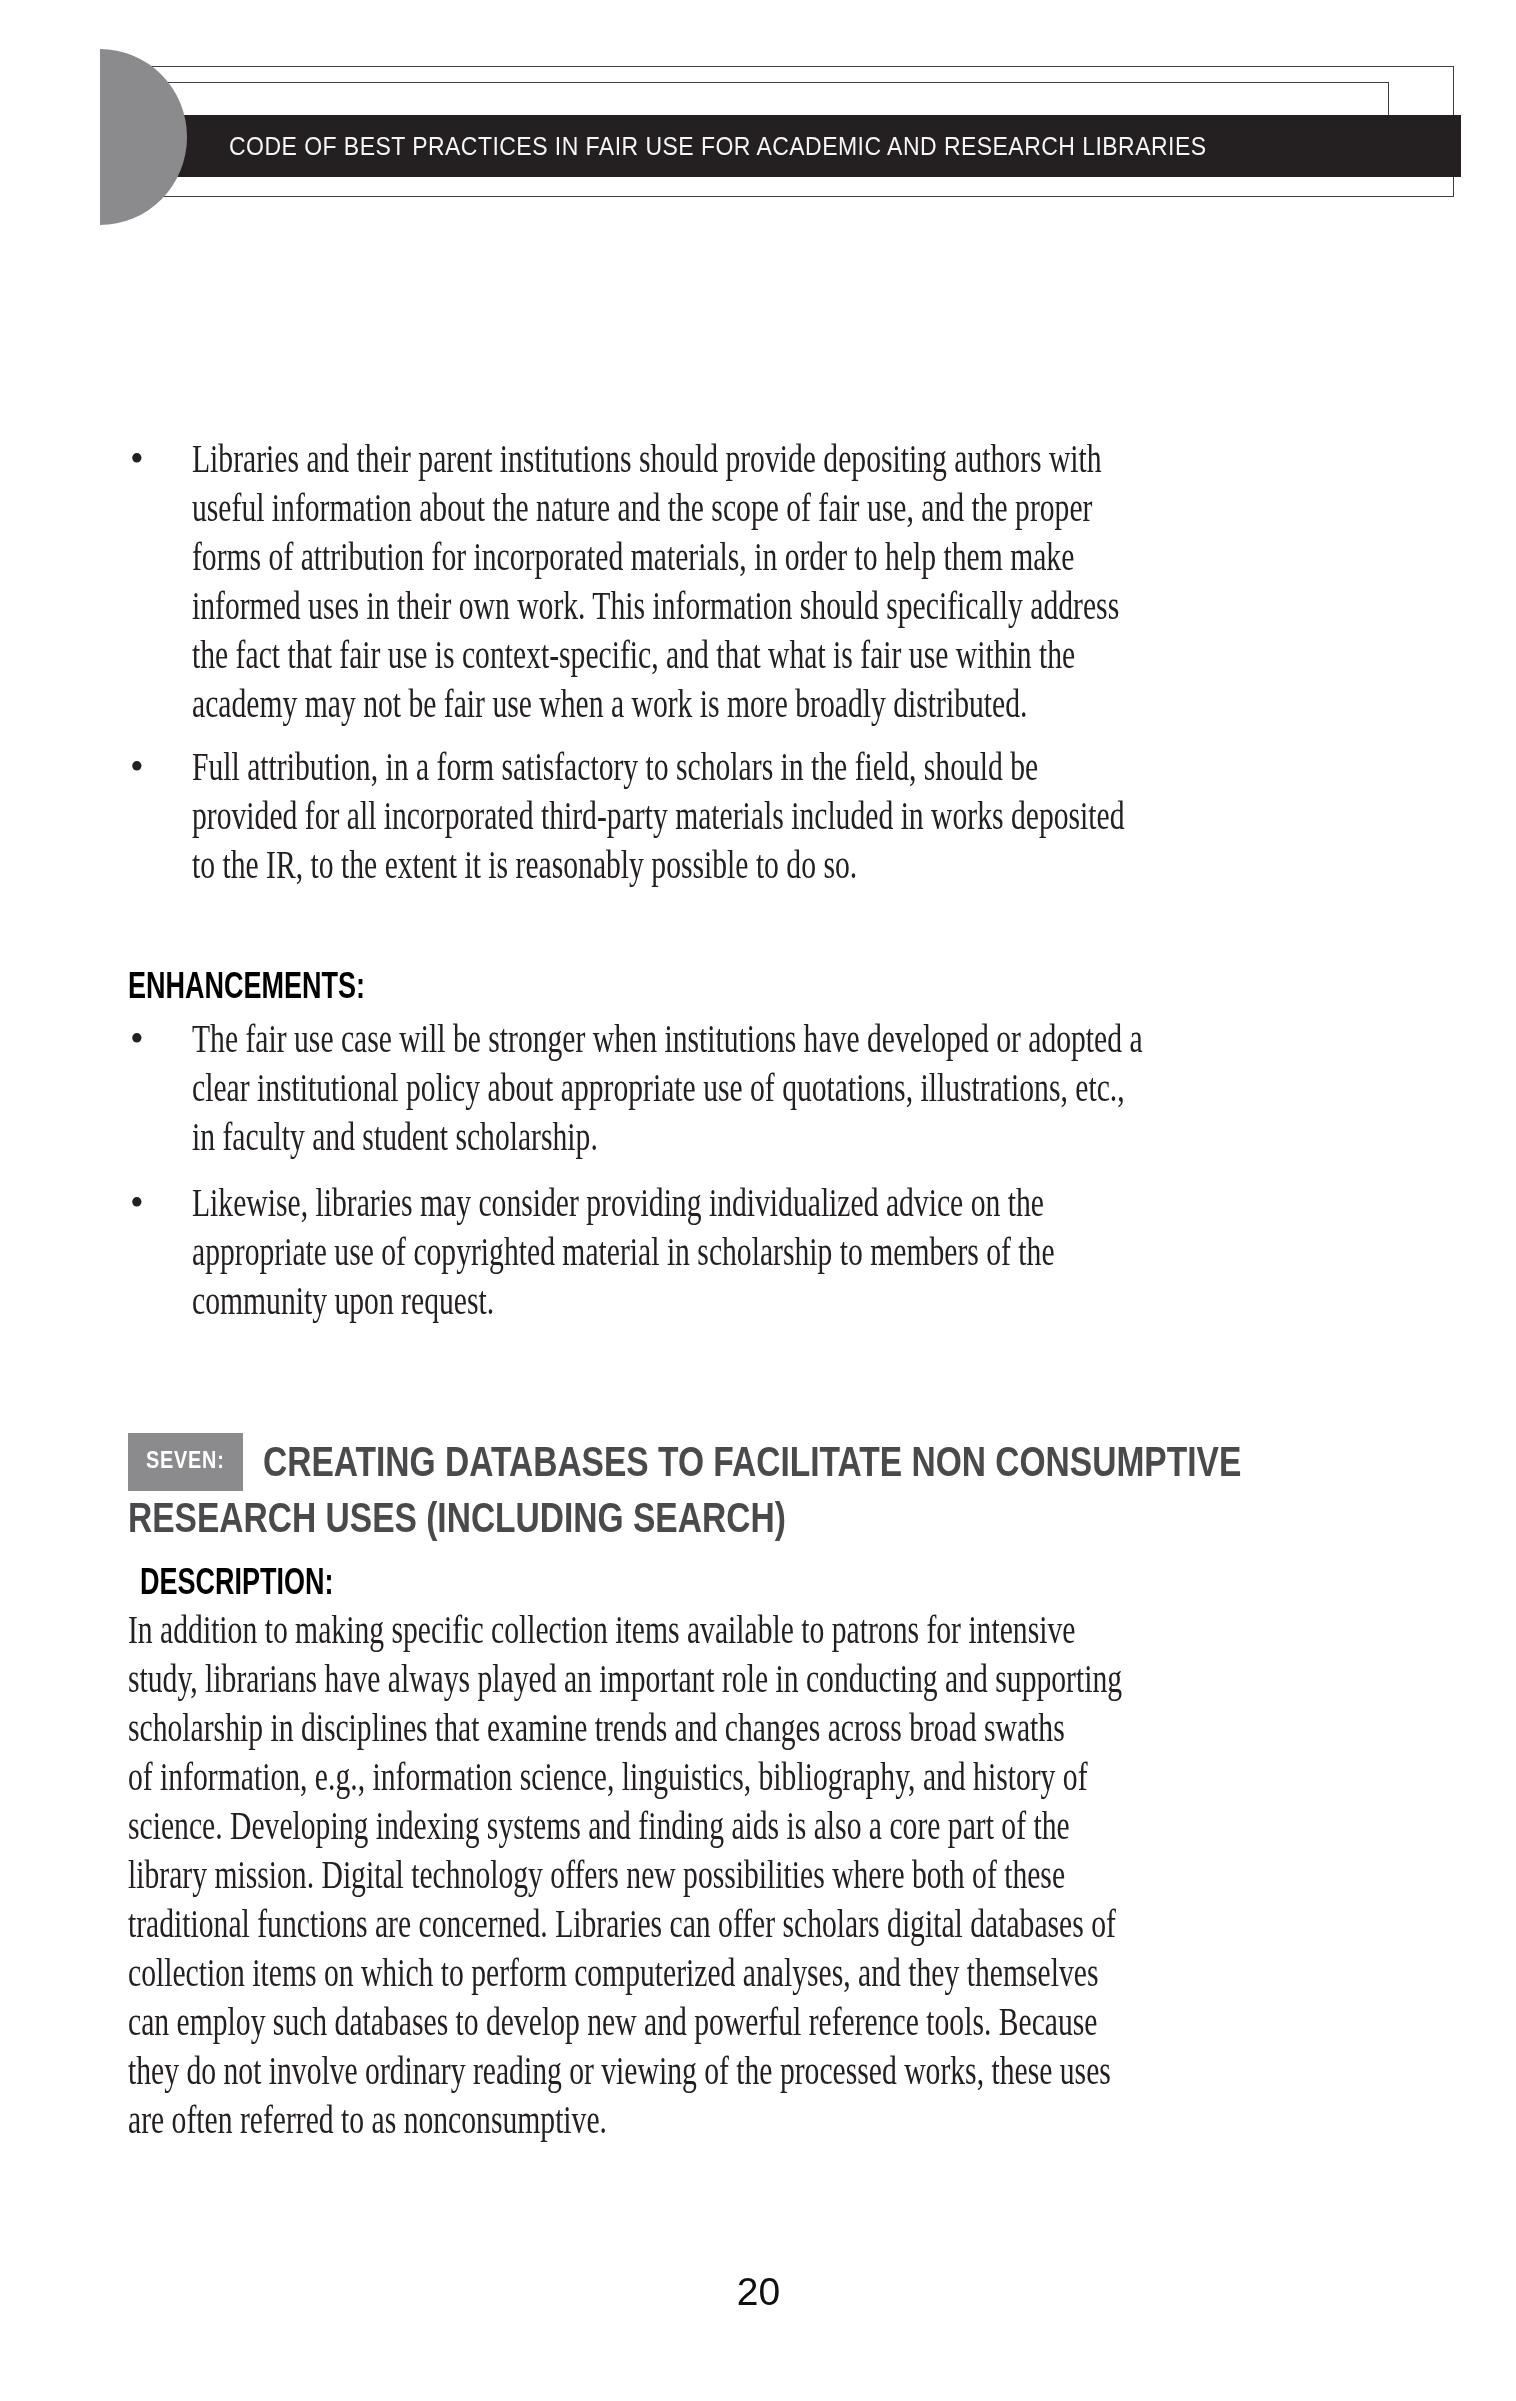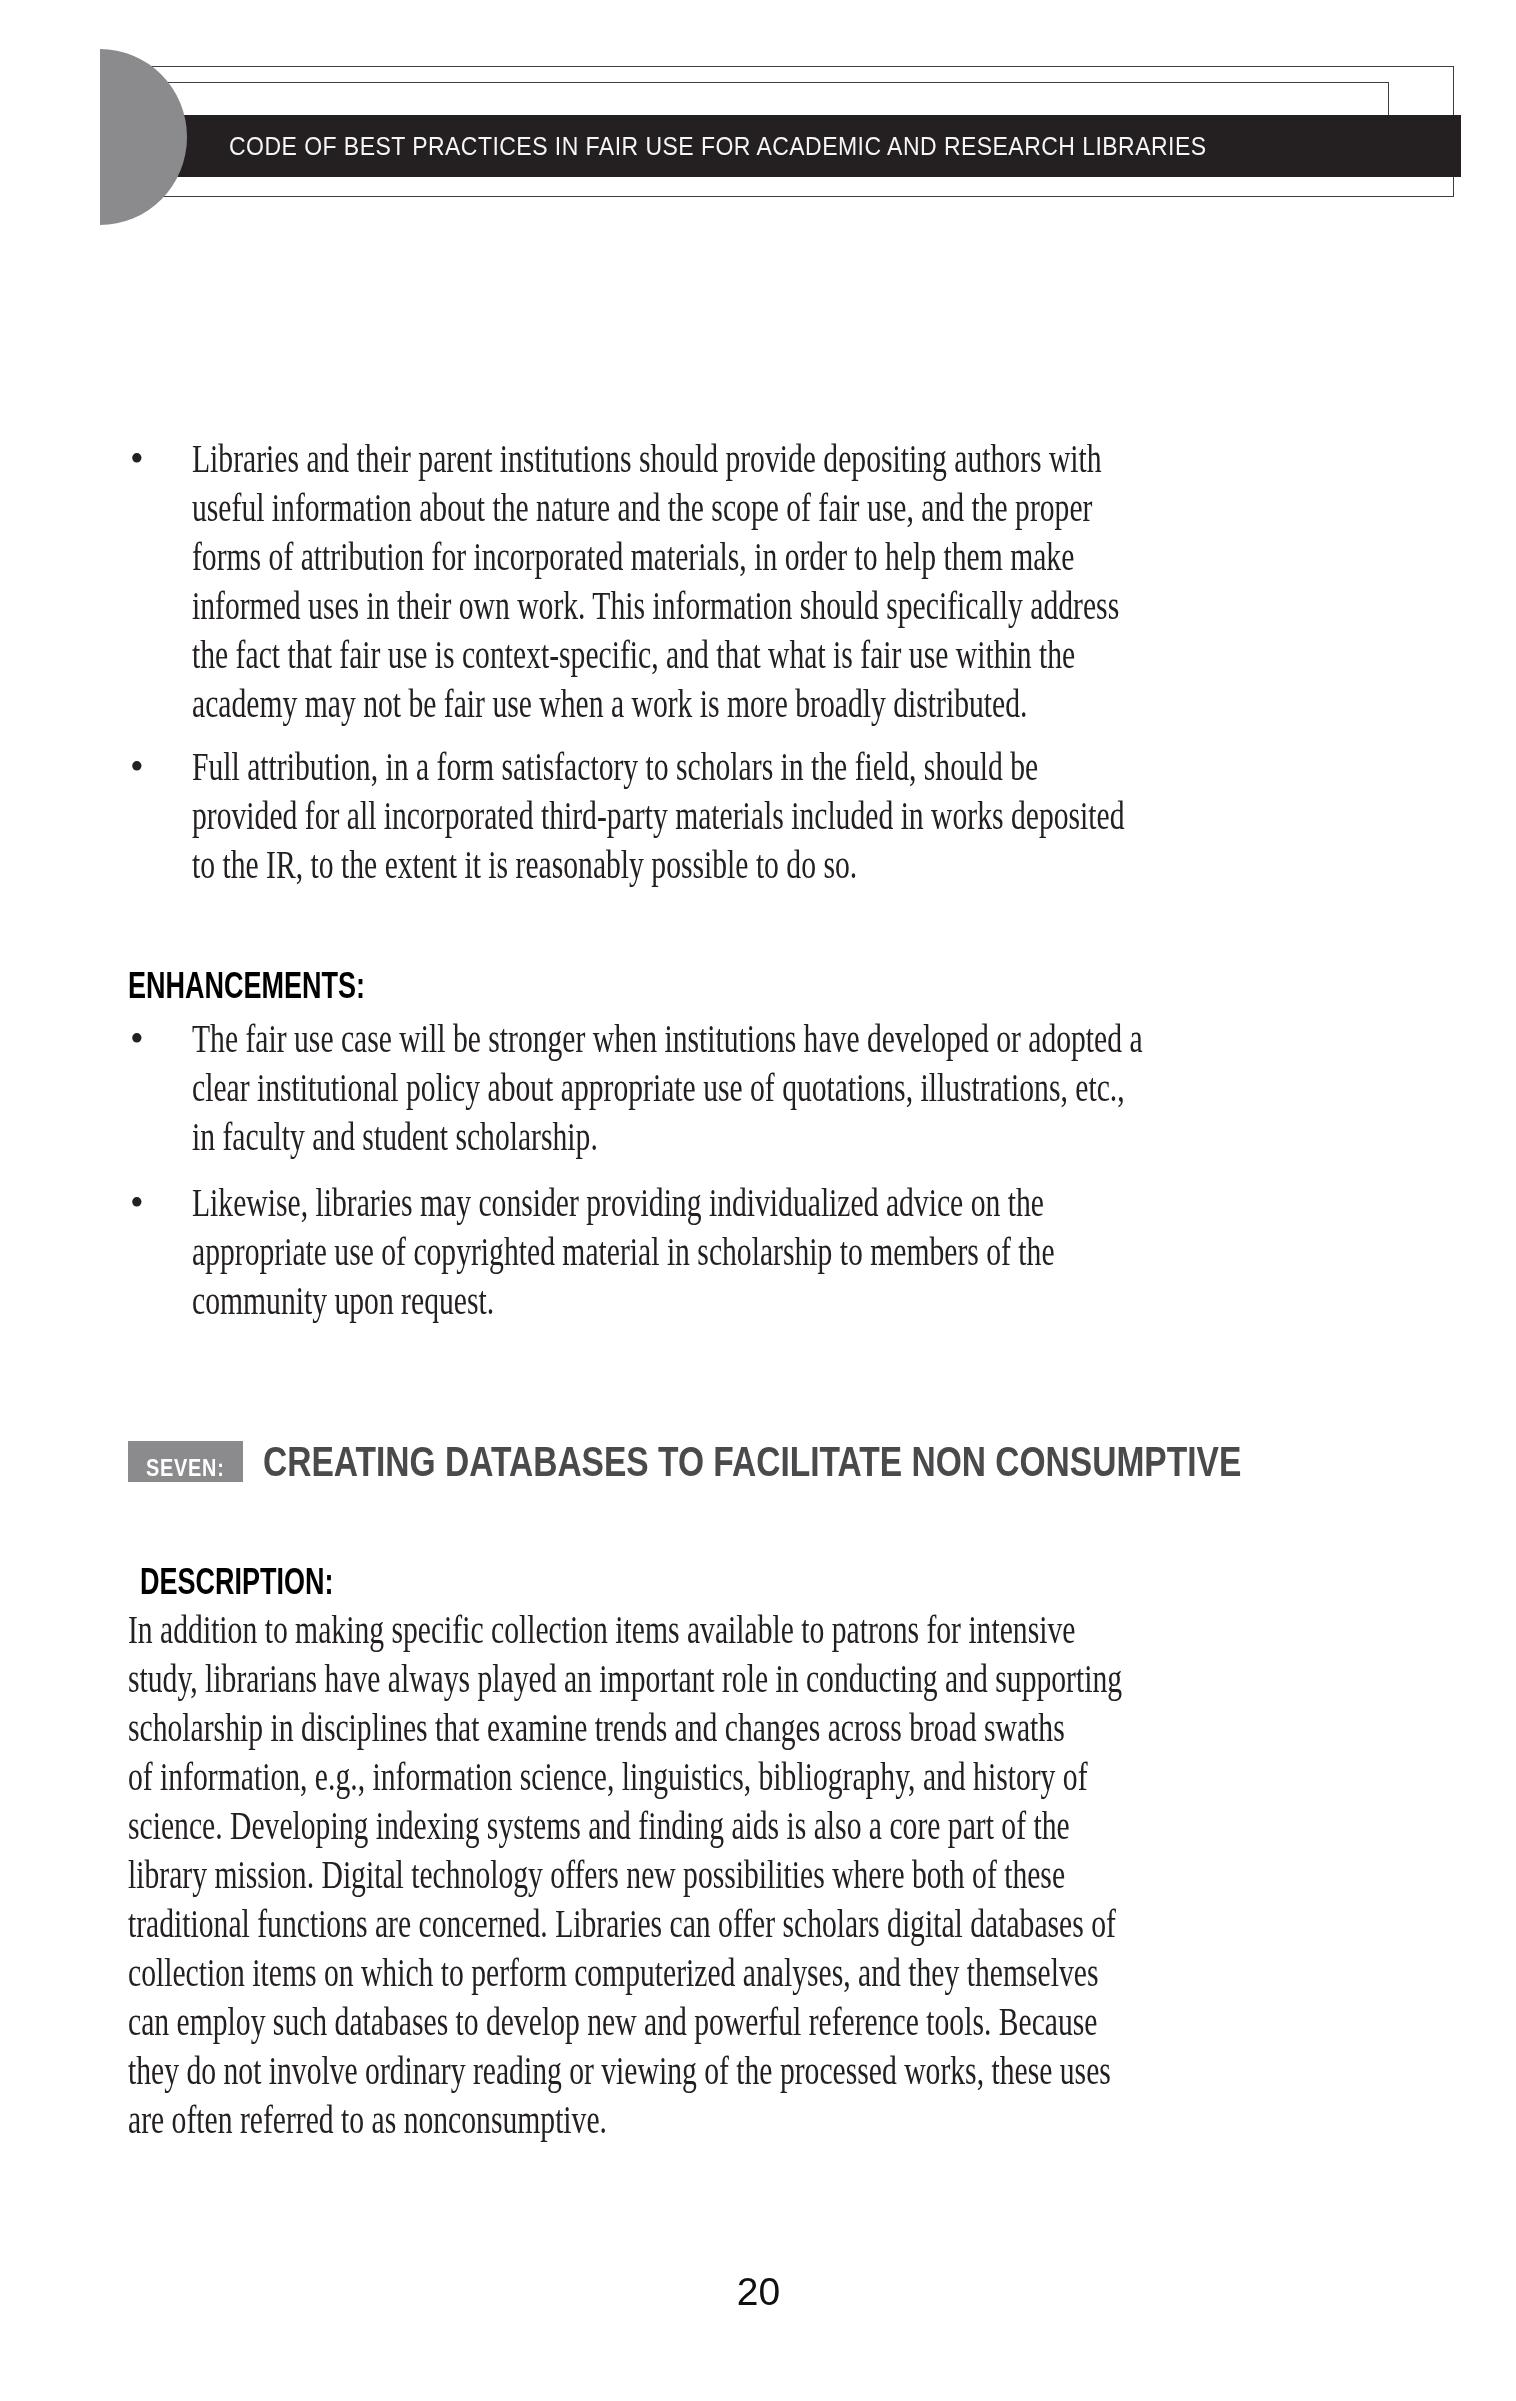--- a/index.html
+++ b/index.html
@@ -52,21 +52,21 @@
   .cond{display:inline-block;transform:scaleX(.75);transform-origin:0 55%;white-space:nowrap;}
 
   #list1{top:434px;}
   #enh-head{top:965px;}
   #list2{top:1014px;}
 
   #sec7{top:1435px;font-family:"Liberation Sans",sans-serif;font-weight:bold;color:#4a4a4c;}
   .h-line{line-height:53px;font-size:43px;white-space:nowrap;}
   .h-text{display:inline-block;transform:scaleX(.78);transform-origin:0 55%;white-space:nowrap;}
   .badge{
-    display:inline-block;height:41px;line-height:41px;background:#8b8b8d;
+    display:inline-block;height:58px;line-height:41px;background:#8b8b8d;
     padding:0 11.2px;margin-right:20.6px;vertical-align:middle;margin-top:-5.6px;
   }
   .badge-text{
     display:inline-block;color:#ffffff;font-size:23.4px;font-weight:bold;
     letter-spacing:0.9px;transform:scaleX(.85);transform-origin:50% 50%;
   }
 
   #desc-head{top:1561px;margin-left:12px;}
   #desc-para{top:1605px;}
 
@@ -125,20 +125,23 @@
       <div class="line">Likewise, libraries may consider providing individualized advice on the</div>
       <div class="line">appropriate use of copyrighted material in scholarship to members of the</div>
       <div class="line">community upon request.</div>
     </div>
   </section>
 
   <section class="abs" id="sec7">
     <div class="h-line">
       <span class="badge"><span class="badge-text">SEVEN:</span></span><span class="h-text">CREATING DATABASES TO FACILITATE NON CONSUMPTIVE</span>
     </div>
+    <div class="h-line">
+      <span class="h-text">RESEARCH USES (INCLUDING SEARCH)</span>
+    </div>
   </section>
 
   <section class="abs" id="desc-head">
     <div class="subhead">
       <span class="cond">DESCRIPTION:</span>
     </div>
   </section>
 
   <section class="abs" id="desc-para">
     <div class="line">In addition to making specific collection items available to patrons for intensive</div>

